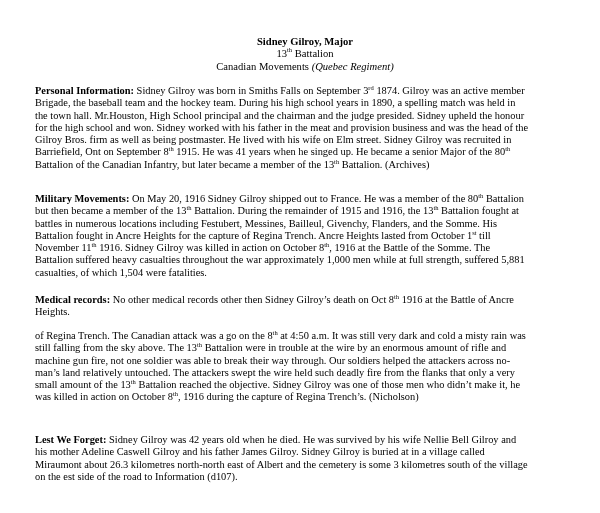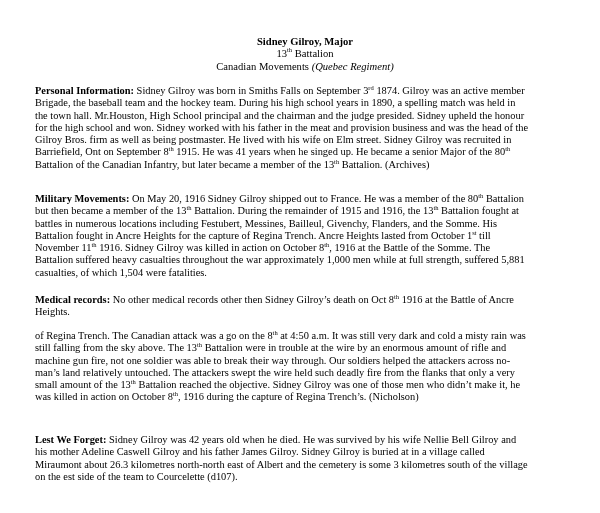--- a/index.html
+++ b/index.html
@@ -52,14 +52,14 @@
     <span class="ln">still falling from the sky above. The 13<sup>th</sup> Battalion were in trouble at the wire by an enormous amount of rifle and</span>
     <span class="ln">machine gun fire, not one soldier was able to break their way through. Our soldiers helped the attackers across no-</span>
     <span class="ln">man’s land relatively untouched. The attackers swept the wire held such deadly fire from the flanks that only a very</span>
     <span class="ln">small amount of the 13<sup>th</sup> Battalion reached the objective. Sidney Gilroy was one of those men who didn’t make it, he</span>
     <span class="ln">was killed in action on October 8<sup>th</sup>, 1916 during the capture of Regina Trench’s. (Nicholson)</span>
   </div>
 <div class="section" style="top: 434px;">
     <span class="ln"><span class="label">Lest We Forget:</span> Sidney Gilroy was 42 years old when he died. He was survived by his wife Nellie Bell Gilroy and</span>
     <span class="ln">his mother Adeline Caswell Gilroy and his father James Gilroy.  Sidney Gilroy is buried at in a village called</span>
     <span class="ln">Miraumont about 26.3 kilometres north-north east of Albert and the cemetery is some 3 kilometres south of the village</span>
-    <span class="ln">on the est side of the team to Courcelette (d107).</span>
+    <span class="ln">on the est side of the road to Information (d107).</span>
   </div>
 
 </body></html>

